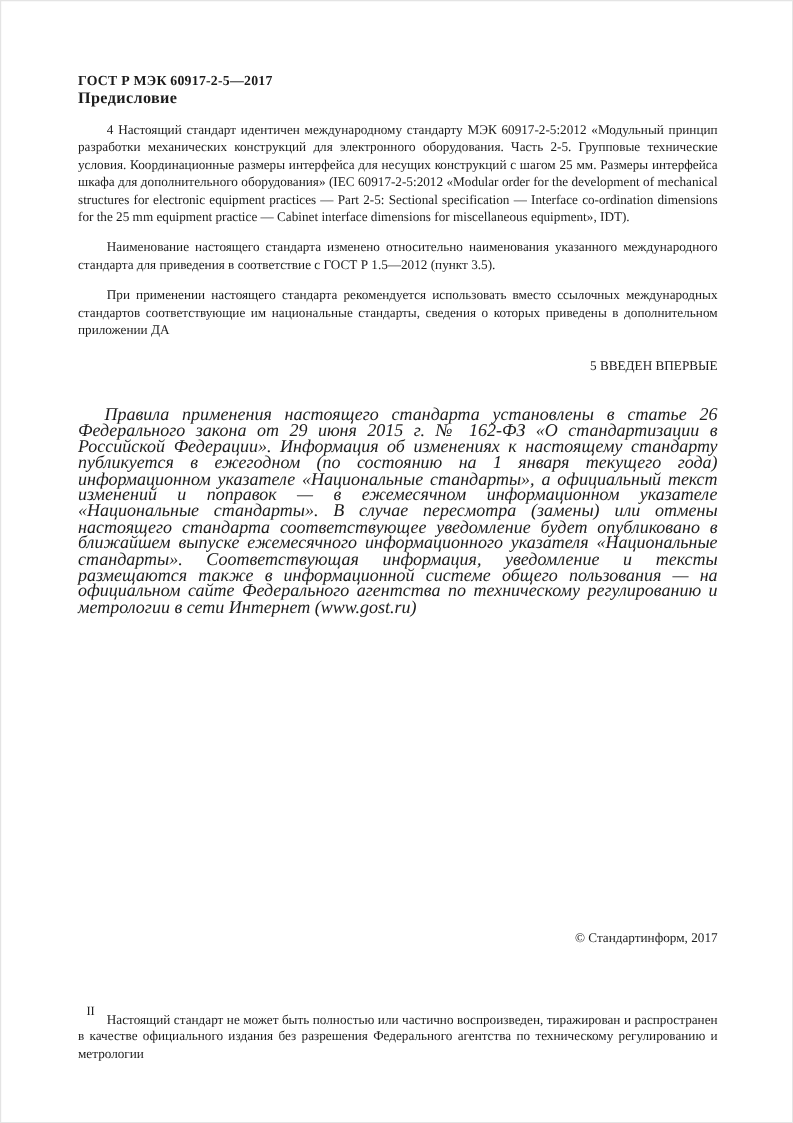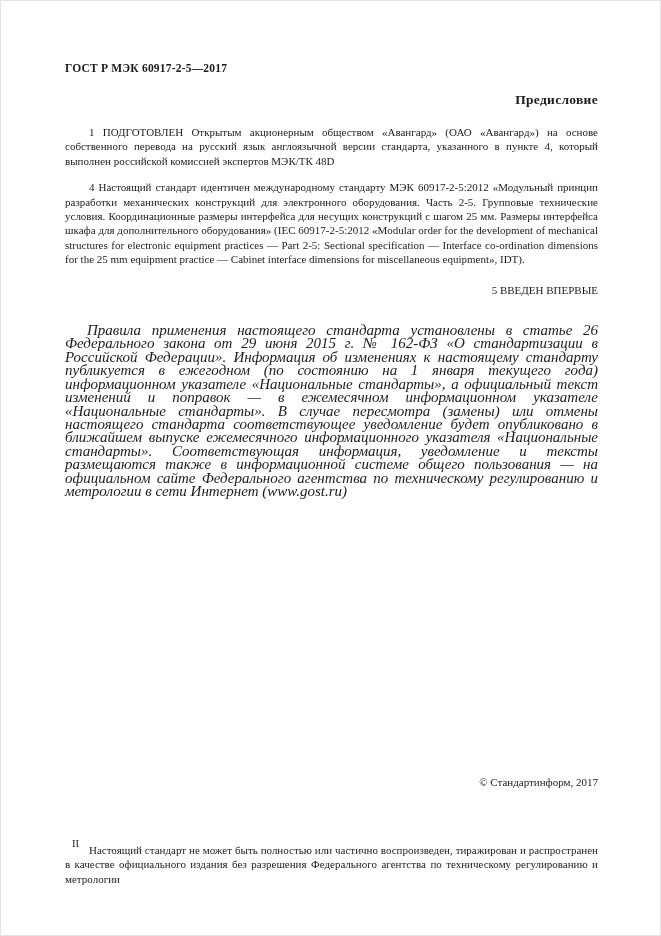--- a/index.html
+++ b/index.html
@@ -23,22 +23,21 @@
     left: 65px;
     top: 62px;
     width: 533px;
   }
   .doc-number {
     font-size: 11.5px;
     font-weight: bold;
     letter-spacing: 0.2px;
   }
   .doc-title {
-    margin-top: 18px;
-    text-align: right;
+    text-align: left;
     font-size: 13.5px;
     font-weight: bold;
     letter-spacing: 0.3px;
   }
   .para {
     margin-top: 12px;
     font-size: 11px;
     line-height: 14.4px;
     text-align: justify;
     text-indent: 24px;
@@ -87,27 +86,28 @@
 </style>
 </head>
 <body>
 
 <div class="page">
   <div class="content">
     <div class="doc-number">ГОСТ Р МЭК 60917-2-5—2017</div>
 
     <div class="doc-title">Предисловие</div>
 
-    <p class="para first">1  ПОДГОТОВЛЕН Открытым акционерным обществом «Авангард» (ОАО «Авангард») на основе собственного перевода на русский язык англоязычной версии стандарта, указанного в пункте 4, который выполнен российской комиссией экспертов МЭК/ТК 48D</p>
 
 
 
     <p class="para">4  Настоящий стандарт идентичен международному стандарту МЭК 60917-2-5:2012 «Модульный принцип разработки механических конструкций для электронного оборудования. Часть 2-5. Групповые технические условия. Координационные размеры интерфейса для несущих конструкций с шагом 25 мм. Размеры интерфейса шкафа для дополнительного оборудования» (IEC 60917-2-5:2012 «Modular order for the development of mechanical structures for electronic equipment practices — Part 2-5: Sectional specification — Interface co-ordination dimensions for the 25 mm equipment practice — Cabinet interface dimensions for miscellaneous equipment», IDT).</p>
 
+    <p class="para cont">Наименование настоящего стандарта изменено относительно наименования указанного международного стандарта для приведения в соответствие с ГОСТ Р 1.5—2012 (пункт 3.5).</p>
 
+    <p class="para cont">При применении настоящего стандарта рекомендуется использовать вместо ссылочных международных стандартов соответствующие им национальные стандарты, сведения о которых приведены в дополнительном приложении ДА</p>
 
     <p class="para item5">5  ВВЕДЕН ВПЕРВЫЕ</p>
 
     <p class="legal">Правила применения настоящего стандарта установлены в статье 26 Федерального закона от 29 июня 2015 г. № 162-ФЗ «О стандартизации в Российской Федерации». Информация об изменениях к настоящему стандарту публикуется в ежегодном (по состоянию на 1 января текущего года) информационном указателе «Национальные стандарты», а официальный текст изменений и поправок — в ежемесячном информационном указателе «Национальные стандарты». В случае пересмотра (замены) или отмены настоящего стандарта соответствующее уведомление будет опубликовано в ближайшем выпуске ежемесячного информационного указателя «Национальные стандарты». Соответствующая информация, уведомление и тексты размещаются также в информационной системе общего пользования — на официальном сайте Федерального агентства по техническому регулированию и метрологии в сети Интернет (www.gost.ru)</p>
   </div>
 
   <div class="copyright">©  Стандартинформ, 2017</div>
 
   <p class="repro-note">Настоящий стандарт не может быть полностью или частично воспроизведен, тиражирован и распространен в качестве официального издания без разрешения Федерального агентства по техническому регулированию и метрологии</p>
 

